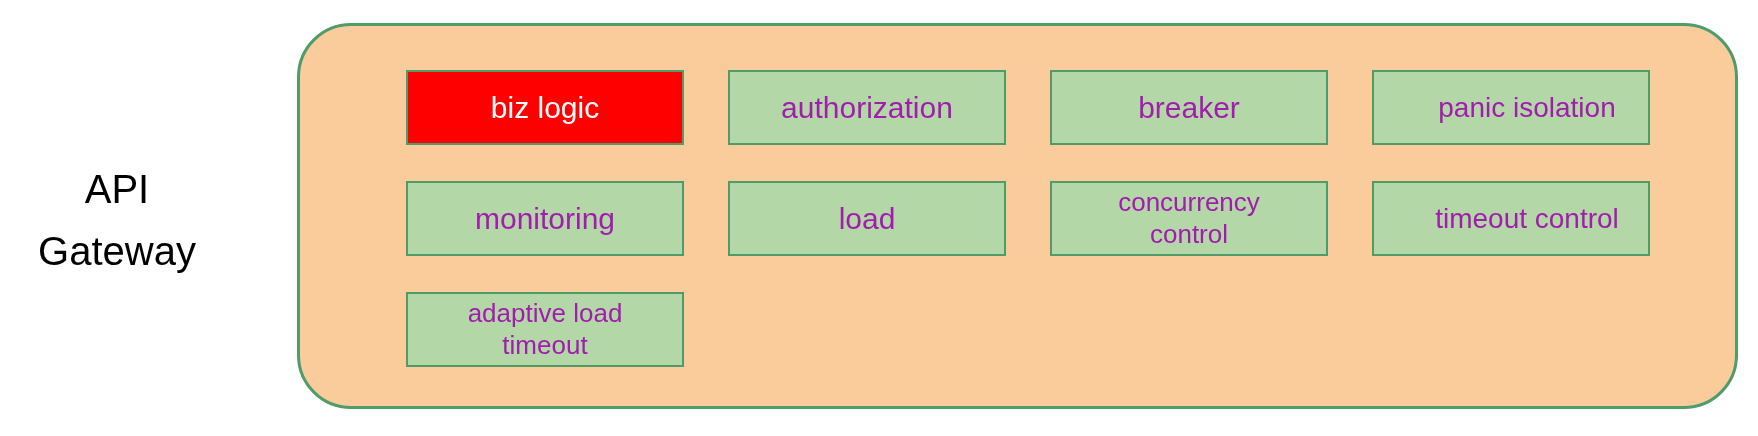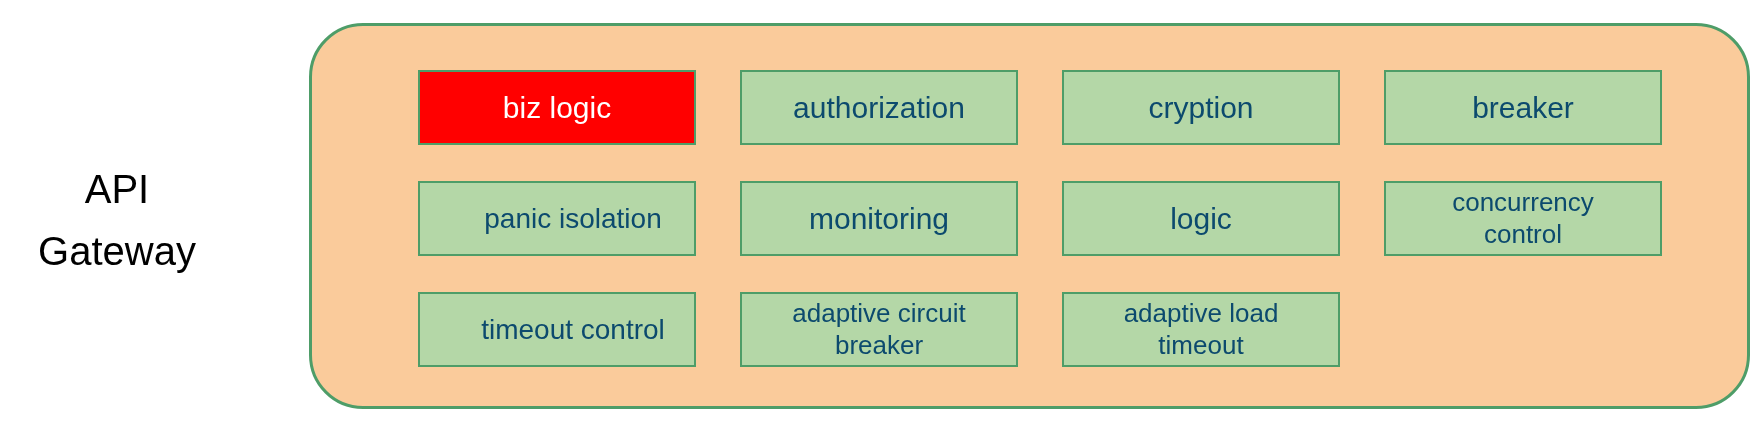--- a/index.html
+++ b/index.html
@@ -24,21 +24,21 @@
     width: 220px;
     text-align: center;
     font-size: 40px;
     line-height: 62px;
     color: #000000;
   }
 
   
   .gateway {
     position: absolute;
-    left: 309px;
+    left: 297px;
     top: 23px;
     width: 1441px;
     height: 386px;
     box-sizing: border-box;
     background: #FACB9B;
     border: 3px solid #4E9D68;
     border-radius: 54px;
   }
 
   
@@ -56,21 +56,21 @@
   .box {
     box-sizing: border-box;
     background: #B4D7A7;
     border: 2px solid #4E9D68;
     display: flex;
     align-items: center;
     justify-content: center;
     text-align: center;
     font-size: 30px;
     line-height: 1.2;
-    color: #0c4a6e;
+    color: #a21caf;
   }
 
   .box.small {
     font-size: 28px;
     padding-left: 32px;
   }
 
   .box.twoline {
     font-size: 26px;
     line-height: 1.2;
@@ -88,33 +88,31 @@
 <div class="api-label">API Gateway</div>
 
 <div class="gateway">
 
   <div class="grid">
 
     <div class="box highlight">biz logic</div>
 
     <div class="box">authorization</div>
 
-    <div class="box">cryption</div>
 
     <div class="box">breaker</div>
 
     <div class="box small">panic isolation</div>
 
     <div class="box">monitoring</div>
 
-    <div class="box">logic</div>
+    <div class="box">load</div>
 
     <div class="box twoline">concurrency control</div>
 
 
     <div class="box small">timeout control</div>
 
-    <div class="box twoline">adaptive circuit breaker</div>
 
     <div class="box twoline">adaptive load timeout</div>
 
   </div>
 </div>
 
 </body></html>

